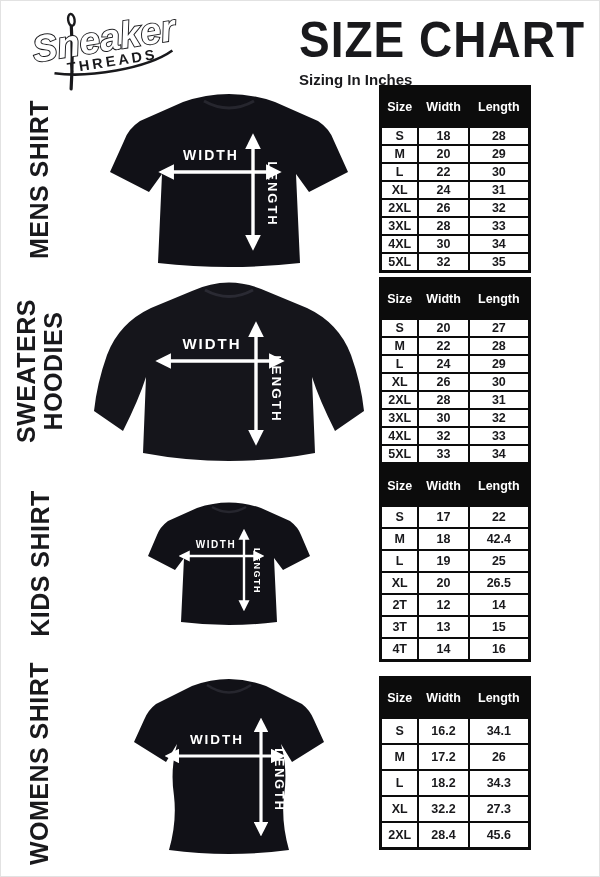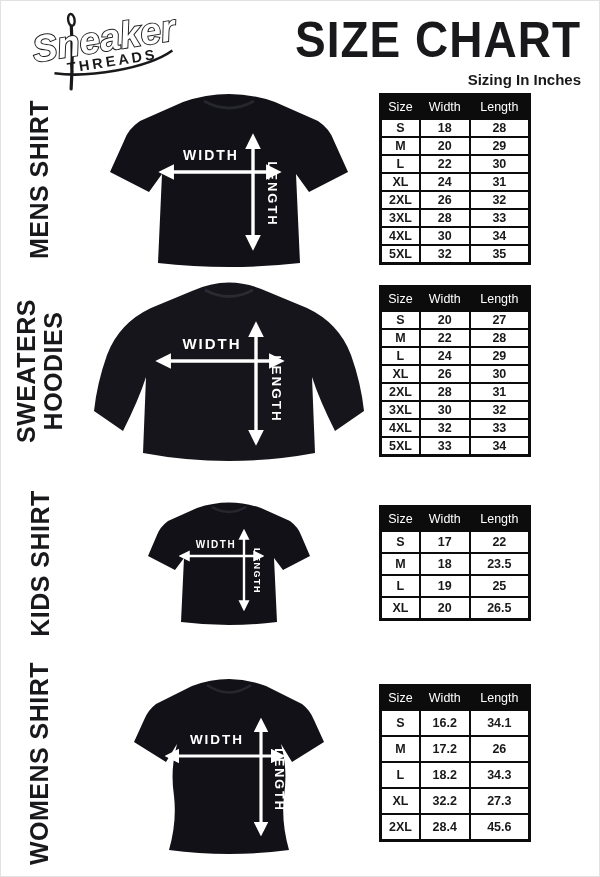--- a/index.html
+++ b/index.html
@@ -5,21 +5,21 @@
   * { margin:0; padding:0; box-sizing:border-box; }
   html,body { background:#ffffff; }
   body { font-family:"Liberation Sans", sans-serif; }
   #canvas {
     position:relative; width:600px; height:877px;
     background:#ffffff; border:1px solid #e2e2e2; overflow:hidden;
   }
 
   
   .logo-wrap { position:absolute; left:12px; top:2px; width:185px; height:88px; }
-  .title-block { position:absolute; left:288px; top:10px; width:292px; text-align:right; }
+  .title-block { position:absolute; left:298px; top:10px; width:292px; text-align:left; }
   .main-title {
     font-size:46px; font-weight:bold; letter-spacing:1px; color:#19191c;
     transform:scaleY(1.08); transform-origin:top center; white-space:nowrap;
   }
   .sub-title { font-size:15px; font-weight:bold; color:#19191c; margin-top:6px; }
 
   
   .section { position:absolute; left:0; width:600px; display:flex; align-items:center; }
   #section-0 { top:84px;  height:188px; }
   #section-1 { top:266px; height:208px; }
@@ -32,22 +32,22 @@
     font-weight:bold; font-size:25px; letter-spacing:0.5px; color:#19191c; line-height:1.08;
   }
   .vlabel span { display:block; }
 
   .garment-cell { flex:1 1 auto; display:flex; align-items:center; justify-content:center; height:100%; }
 
   .table-cell-wrap { flex:0 0 152px; width:152px; margin-right:70px; }
 
   table.size-table { width:100%; border-collapse:collapse; border:3px solid #0c0c0c; background:#fff; }
   table.size-table th {
-    background:#0c0c0c; color:#ffffff; font-size:12.5px; font-weight:normal;
-    padding:4px 0; border:2px solid #0c0c0c; text-align:center;
+    background:#0c0c0c; color:#ffffff; font-size:12.5px; font-weight:bold;
+    padding:12px 0; border:2px solid #0c0c0c; text-align:center;
   }
   table.size-table td {
     border:2px solid #0c0c0c; text-align:center; font-size:12.5px; font-weight:bold;
     color:#19191c; padding:1px 0;
   }
   #section-2 table.size-table td { padding:3px 0; }
   #section-3 table.size-table td { padding:5px 0; }
 
   svg text { font-family:"Liberation Sans", sans-serif; }
 </style>
@@ -277,31 +277,46 @@
         </thead>
         <tbody>
             <tr>
               <td>S</td>
               <td>17</td>
               <td>22</td>
             </tr>
             <tr>
               <td>M</td>
               <td>18</td>
-              <td>23.5</td>
+              <td>42.4</td>
             </tr>
             <tr>
               <td>L</td>
               <td>19</td>
               <td>25</td>
             </tr>
             <tr>
               <td>XL</td>
               <td>20</td>
               <td>26.5</td>
+            </tr>
+            <tr>
+              <td>2T</td>
+              <td>12</td>
+              <td>14</td>
+            </tr>
+            <tr>
+              <td>3T</td>
+              <td>13</td>
+              <td>15</td>
+            </tr>
+            <tr>
+              <td>4T</td>
+              <td>14</td>
+              <td>16</td>
             </tr>
           </tbody>
       </table>
     </div>
   </div>
 
   <div class="section" id="section-3">
     <div class="vlabel-cell">
       <div class="vlabel">
         <span>WOMENS SHIRT</span>

